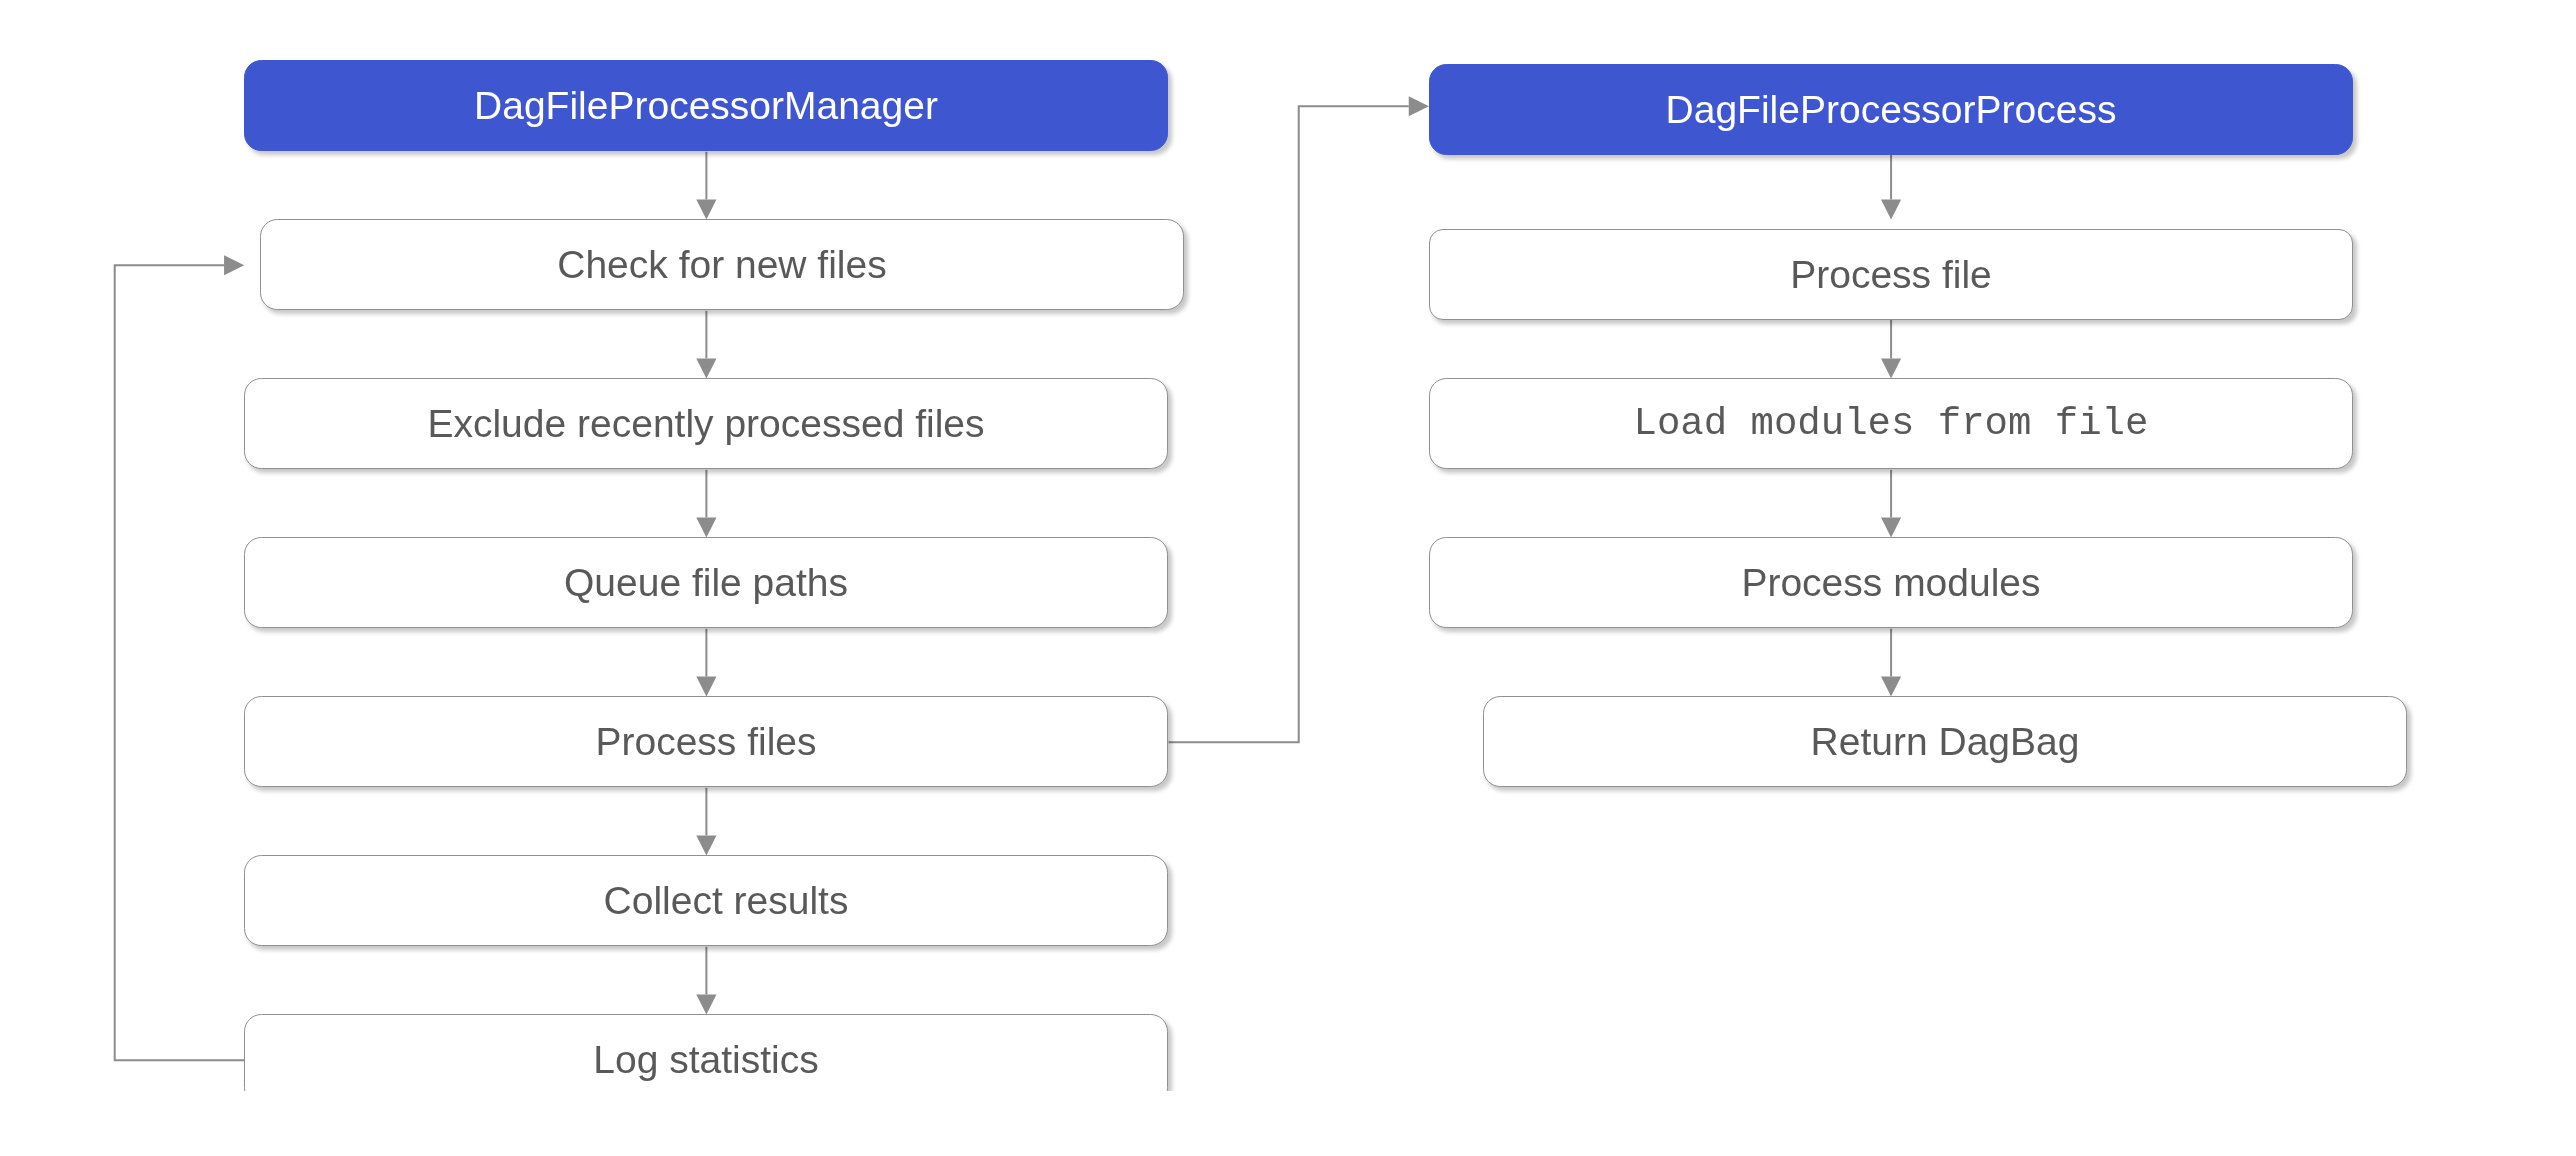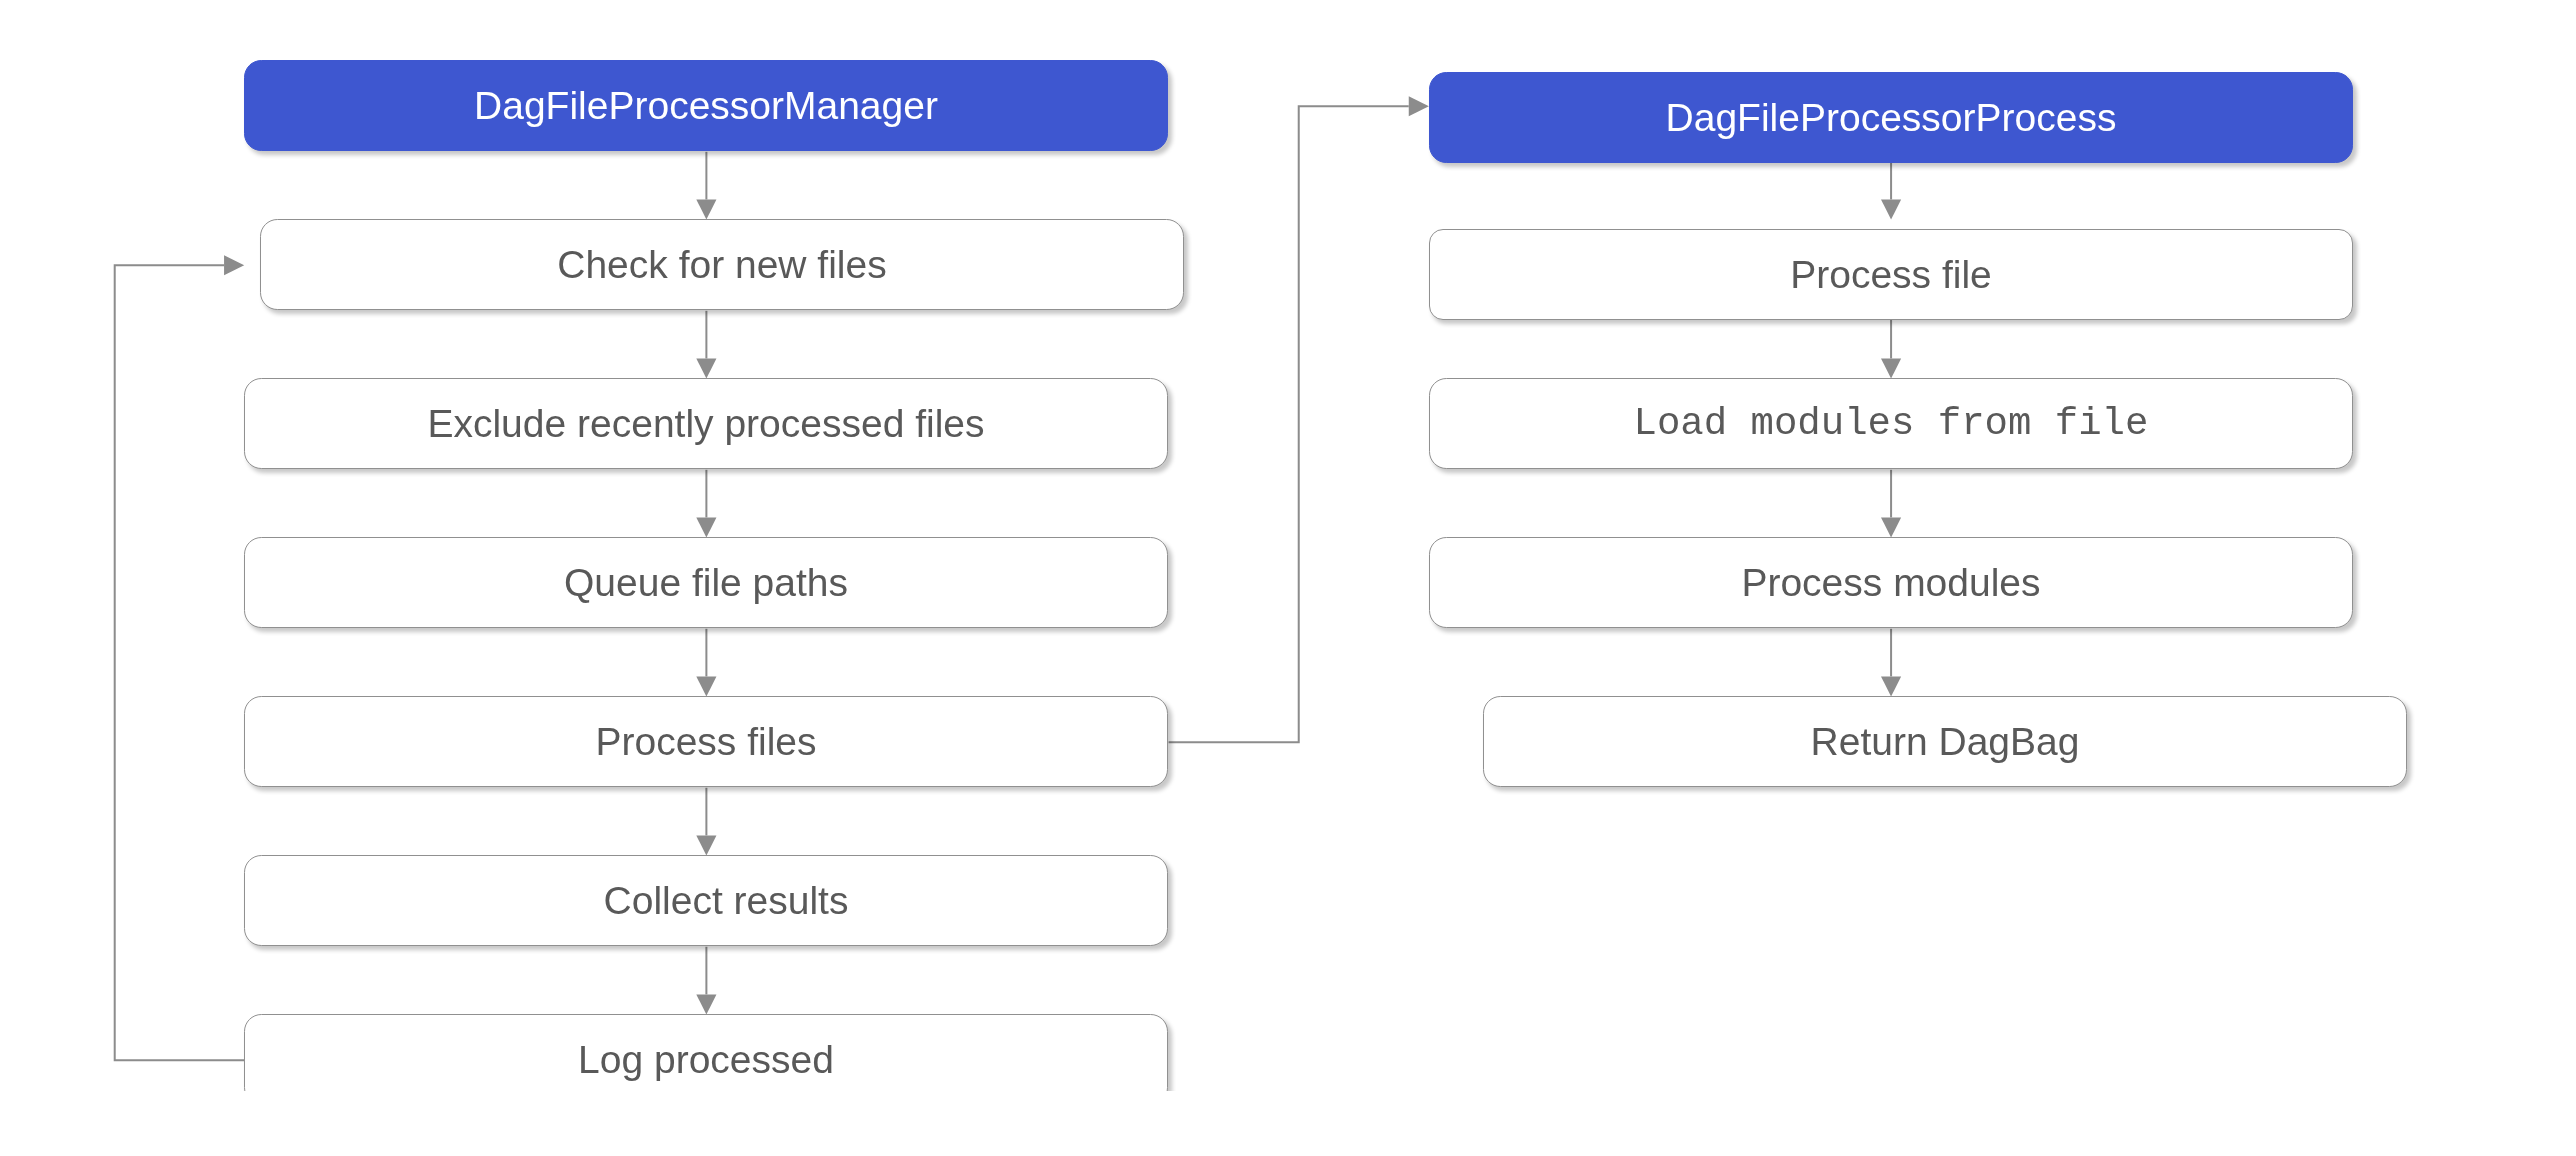--- a/index.html
+++ b/index.html
@@ -114,22 +114,22 @@
       <polygon class="arrowhead" points="2819,1038 2804,1008 2834,1008"></polygon>
     </g>
   </svg>
 
   <div class="box header" style="left:244px; top:60px;">DagFileProcessorManager</div>
   <div class="box" style="left:260px; top:219px;">Check for new files</div>
   <div class="box" style="left:244px; top:378px;">Exclude recently processed files</div>
   <div class="box" style="left:244px; top:537px;">Queue file paths</div>
   <div class="box" style="left:244px; top:696px;">Process files</div>
   <div class="box" style="left:244px; top:855px;padding-left:40px;">Collect results</div>
-  <div class="box" style="left:244px; top:1014px;">Log processed</div>
+  <div class="box" style="left:244px; top:1014px;">Log statistics</div>
 
-  <div class="box header" style="left:1429px; top:72px;">DagFileProcessorProcess</div>
+  <div class="box header" style="left:1429px; top:64px;">DagFileProcessorProcess</div>
   <div class="box" style="left:1429px; top:229px;border-radius:14px;">Process file</div>
   <div class="box" style="left:1429px; top:378px;font-family:Liberation Mono, monospace;">Load modules from file</div>
   <div class="box" style="left:1429px; top:537px;">Process modules</div>
   <div class="box" style="left:1483px; top:696px;">Return DagBag</div>
 
 </div>
 
 
 </body></html>

